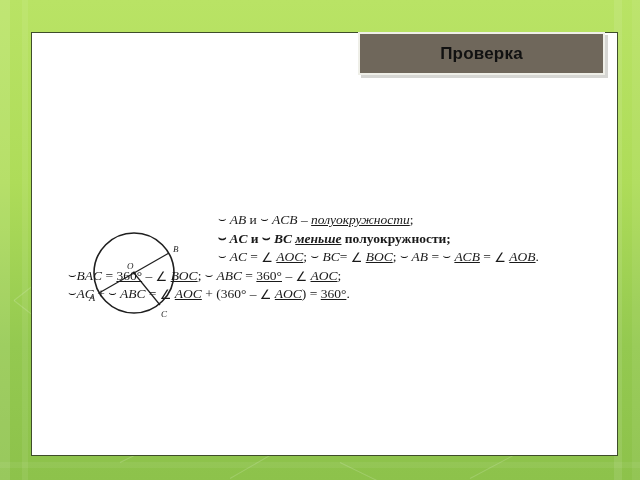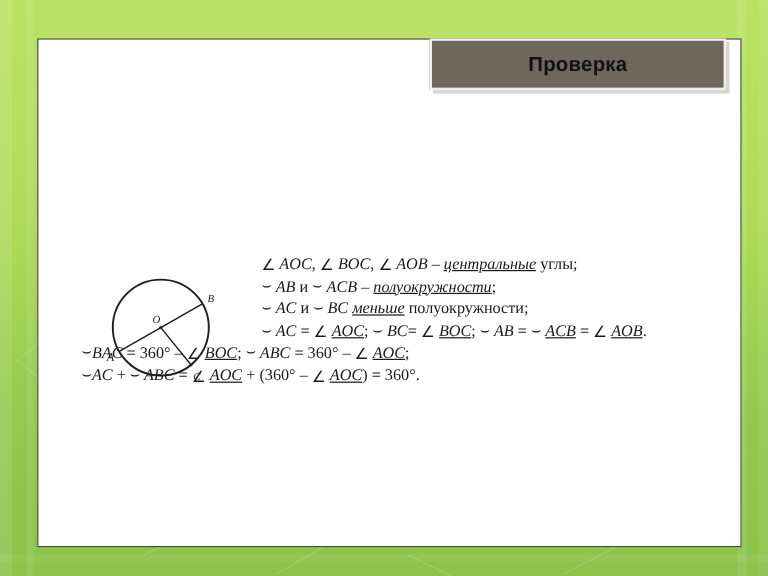--- a/index.html
+++ b/index.html
@@ -107,21 +107,21 @@
     color: #1a1a1a;
     font-family: "Liberation Serif", serif;
     font-size: 13.5px;
     line-height: 18.6px;
   }
   .mline {
     white-space: nowrap;
     height: 18.6px;
   }
   .it   { font-style: italic; }
-  .u    { }
+  .u    { text-decoration: underline; }
   .uit  { font-style: italic; text-decoration: underline; }
   .ang  { font-family: "DejaVu Sans", sans-serif; font-size: 13px; position: relative; top: 1px; }
   .arc  { font-family: "DejaVu Sans", sans-serif; font-size: 13px; position: relative; top: -1px; }
 </style>
 </head>
 <body>
 
 <div class="slide">
 
   <div class="deco vband1"></div>
@@ -150,22 +150,21 @@
         <line x1="47" y1="50" x2="73" y2="82" stroke="#1f1f1f" stroke-width="1.2"></line>
         <circle cx="47" cy="50" r="1.4" fill="#1f1f1f"></circle>
         <text x="40" y="46" font-family="Liberation Serif, serif" font-size="9" font-style="italic" fill="#1f1f1f">O</text>
         <text x="2" y="78" font-family="Liberation Serif, serif" font-size="10" font-style="italic" fill="#1f1f1f">A</text>
         <text x="86" y="29" font-family="Liberation Serif, serif" font-size="9" font-style="italic" fill="#1f1f1f">B</text>
         <text x="74" y="94" font-family="Liberation Serif, serif" font-size="9" font-style="italic" fill="#1f1f1f">C</text>
       </svg>
     </div>
 
     <div class="math" id="math-body">
-        <div class="mline" style="padding-left: 150px;"><span class="ang">∠</span><span class="it"> AOC</span><span>, </span><span class="ang">∠</span><span class="it"> BOC</span><span>, </span><span class="ang">∠</span><span class="it"> AOB</span><span> – </span><span class="uit">центральные</span><span> углы;</span></div>
         <div class="mline" style="padding-left: 150px;"><span class="arc">⌣</span><span class="it"> AB</span><span> и </span><span class="arc">⌣</span><span class="it"> ACB</span><span> – </span><span class="uit">полуокружности</span><span>;</span></div>
-        <div class="mline" style="padding-left: 150px;"><span class="arc">⌣</span><span class="it"> AC</span><span> и </span><span class="arc">⌣</span><span class="it"> BC</span><span> </span><span class="uit">меньше</span><span> полуокружности;</span></div>
+        <div class="mline" style="padding-left: 150px; font-weight: bold;"><span class="arc">⌣</span><span class="it"> AC</span><span> и </span><span class="arc">⌣</span><span class="it"> BC</span><span> </span><span class="uit">меньше</span><span> полуокружности;</span></div>
         <div class="mline" style="padding-left: 150px;"><span class="arc">⌣</span><span class="it"> AC</span><span> = </span><span class="ang">∠</span><span> </span><span class="uit">AOC</span><span>;  </span><span class="arc">⌣</span><span class="it"> BC</span><span>= </span><span class="ang">∠</span><span> </span><span class="uit">BOC</span><span>;  </span><span class="arc">⌣</span><span class="it"> AB</span><span> = </span><span class="arc">⌣</span><span> </span><span class="uit">ACB</span><span> = </span><span class="ang">∠</span><span> </span><span class="uit">AOB</span><span>.</span></div>
         <div class="mline" style="padding-left: 0px;"><span class="arc">⌣</span><span class="it">BAC</span><span> = </span><span class="u">360°</span><span> – </span><span class="ang">∠</span><span> </span><span class="uit">BOC</span><span>;   </span><span class="arc">⌣</span><span class="it"> ABC</span><span> = </span><span class="u">360°</span><span> – </span><span class="ang">∠</span><span> </span><span class="uit">AOC</span><span>;</span></div>
         <div class="mline" style="padding-left: 0px;"><span class="arc">⌣</span><span class="it">AC</span><span> + </span><span class="arc">⌣</span><span class="it"> ABC</span><span> = </span><span class="ang">∠</span><span> </span><span class="uit">AOC</span><span> + (360° – </span><span class="ang">∠</span><span> </span><span class="uit">AOC</span><span>) = </span><span class="u">360°</span><span>.</span></div>
       </div>
 
   </div>
 </div>
 
 </body></html>

